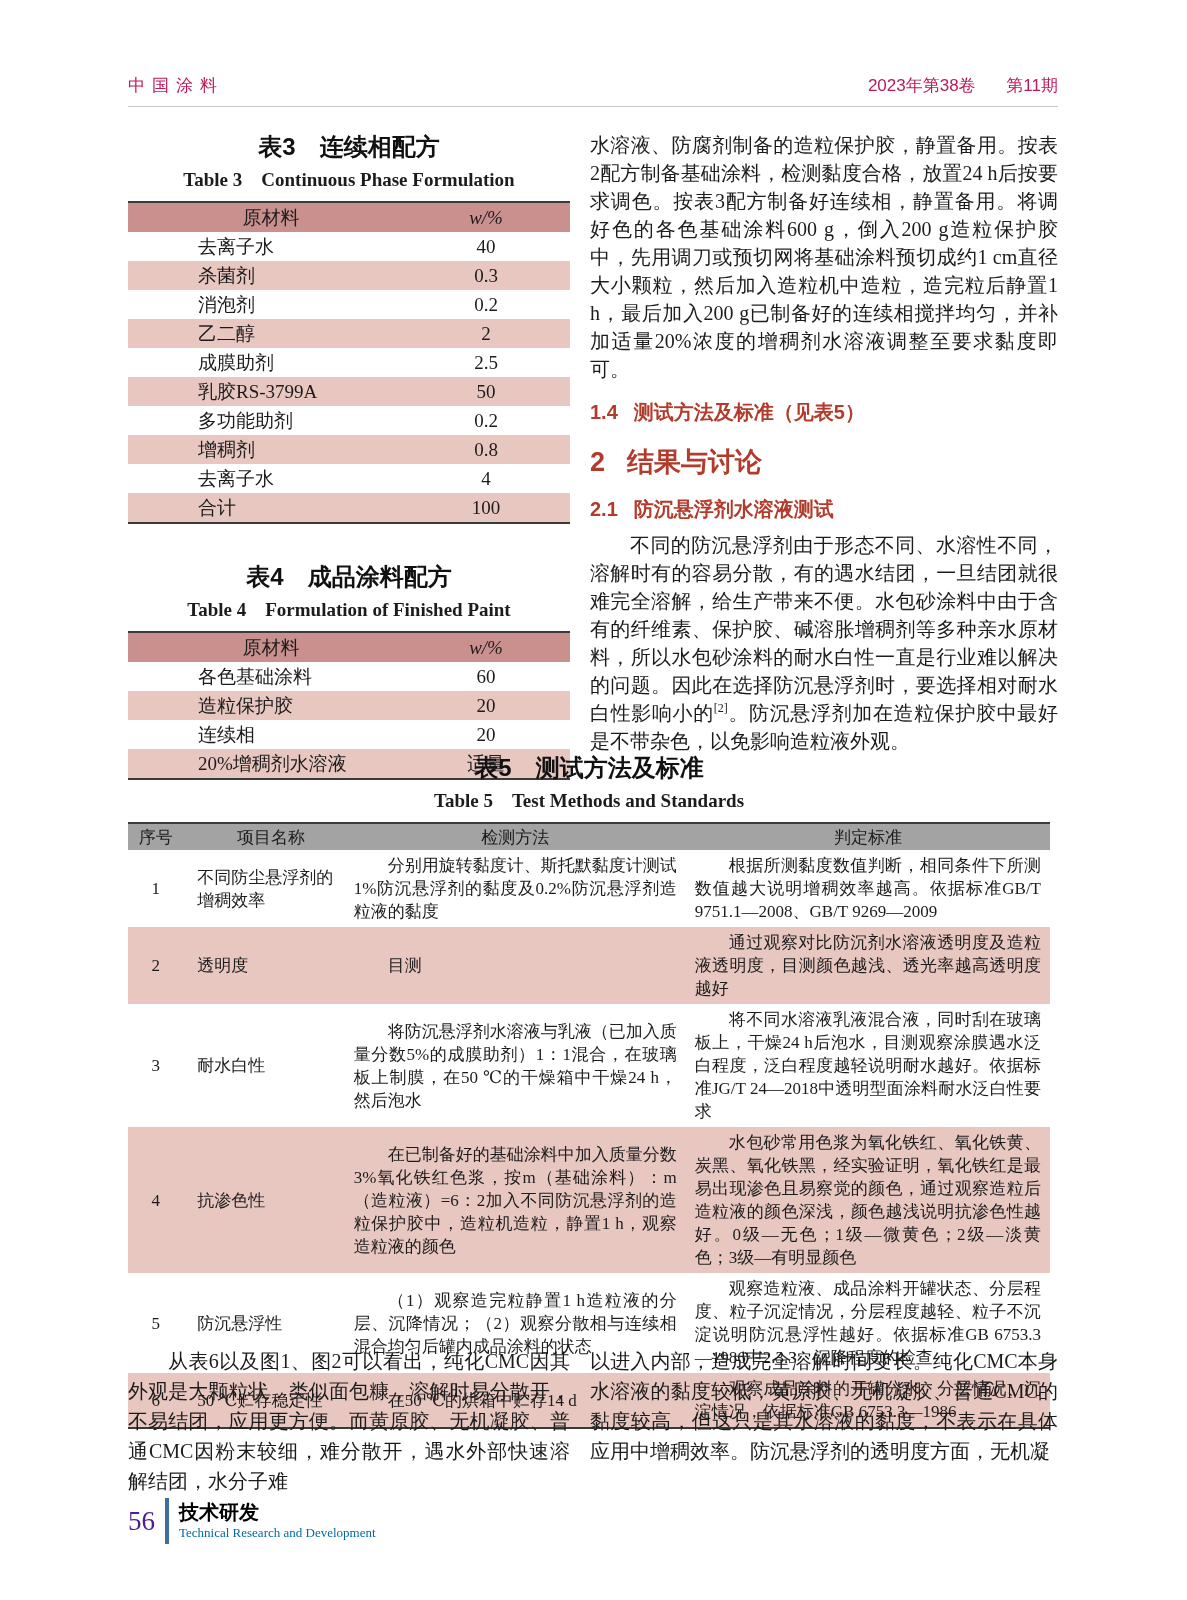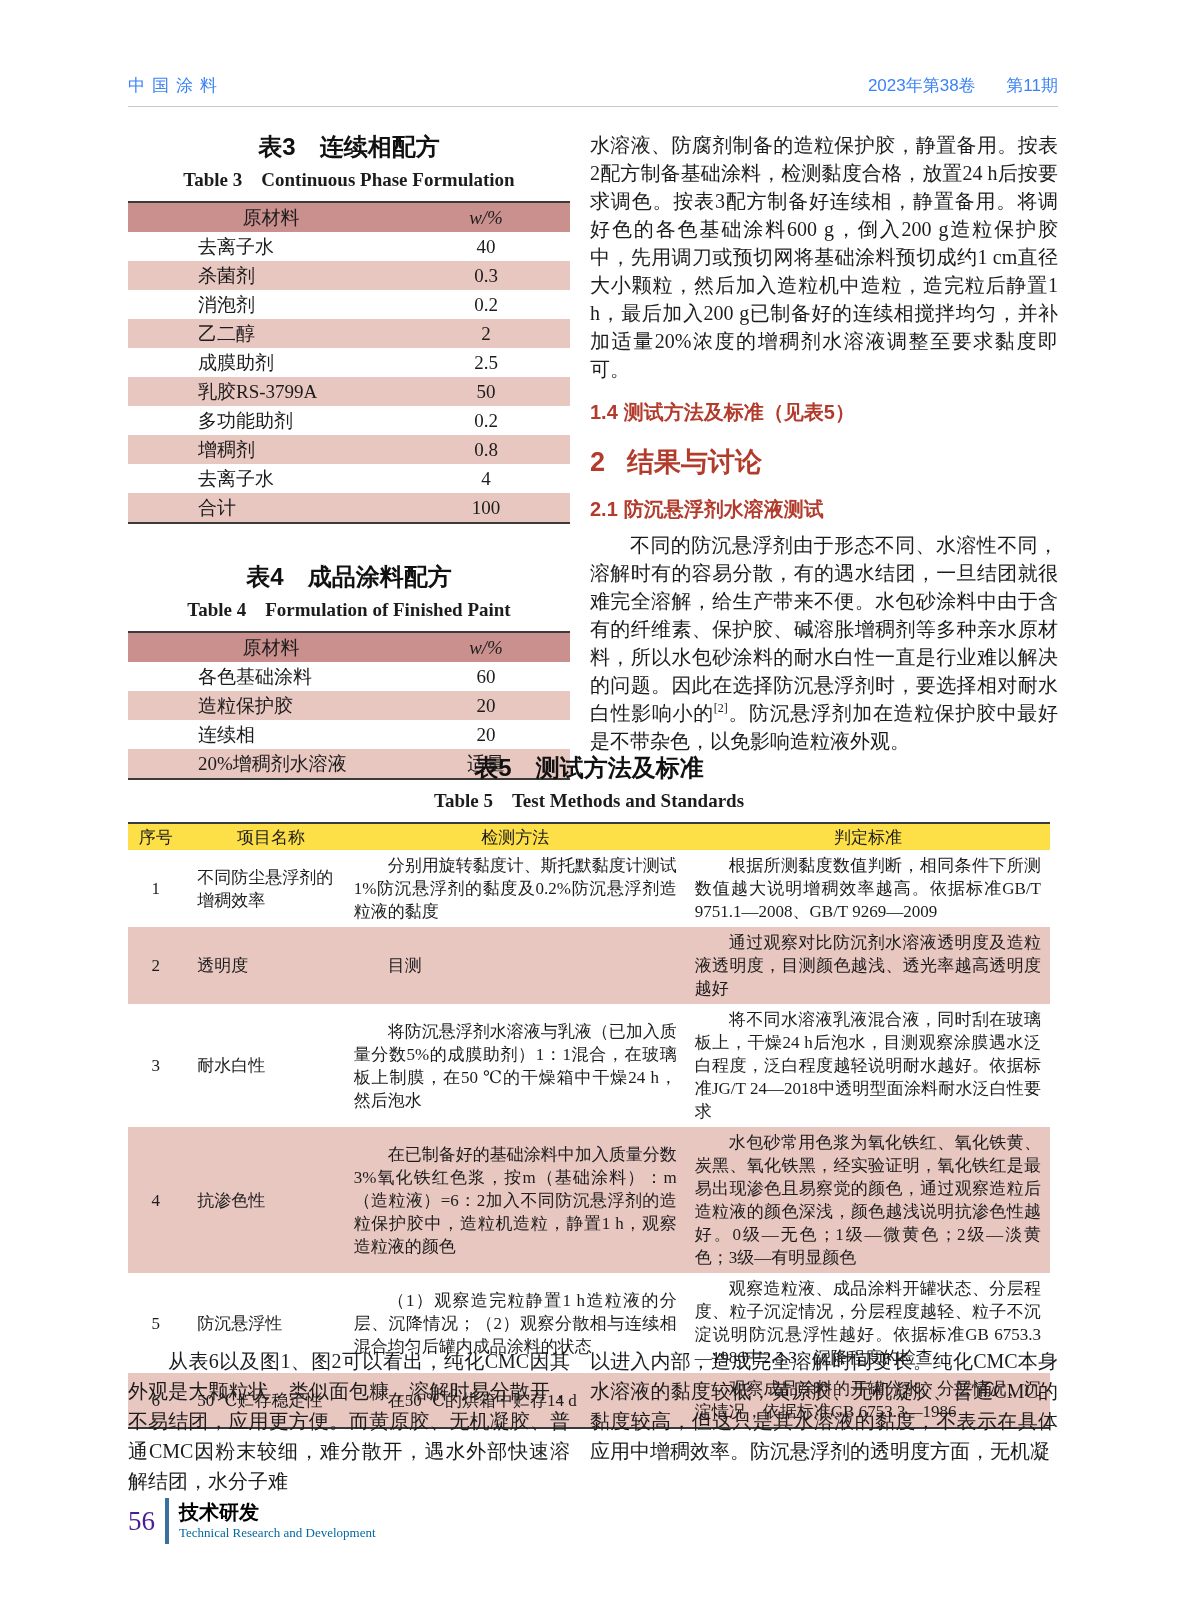--- a/index.html
+++ b/index.html
@@ -1,21 +1,21 @@
 <!DOCTYPE html>
 <html><head>
 <meta charset="utf-8">
 <style>
   html,body{margin:0;padding:0;background:#ffffff;}
   .page{position:relative;width:1187px;height:1600px;background:#fff;overflow:hidden;
         font-family:"Liberation Serif","DejaVu Serif",serif;color:#1c1c1c;}
   
   .page-header{position:absolute;top:74px;left:128px;width:930px;display:flex;
         justify-content:space-between;align-items:flex-end;border-bottom:1px solid #c7cacd;
-        padding-bottom:9px;color:#3b82f6;font-size:17px;
+        padding-bottom:9px;color:#be185d;font-size:17px;
         font-family:"Liberation Sans","DejaVu Sans",sans-serif;}
   .journal-name{letter-spacing:7px;}
   .issue-info span{margin-left:26px;}
   .issue-info span:first-child{margin-left:0;}
   
   .col-left{position:absolute;top:131px;left:128px;width:442px;}
   .col-right{position:absolute;top:131px;left:590px;width:468px;}
   
   .tbl-title-zh{text-align:center;font-family:"Liberation Sans","DejaVu Sans",sans-serif;
         font-weight:bold;font-size:24px;color:#111;}
@@ -32,31 +32,31 @@
   .gap-tables{height:37px;}
   
   .para{font-size:20px;line-height:28px;text-align:justify;}
   .indent{text-indent:2em;}
   .sup-ref{font-size:12px;vertical-align:super;line-height:0;}
   .h-red-sm{font-family:"Liberation Sans","DejaVu Sans",sans-serif;font-weight:bold;
         font-size:20px;color:#b23b2c;margin-top:16px;}
   .h-red-lg{font-family:"Liberation Sans","DejaVu Sans",sans-serif;font-weight:bold;
         font-size:27px;color:#b23b2c;margin-top:18px;}
   .h-num{margin-right:22px;}
-  .h-num-sm{margin-right:6px;text-align:right;}
+  .h-num-sm{margin-right:16px;text-align:right;}
   
   .table5-block{position:absolute;top:752px;left:128px;width:922px;}
   table.methods{width:100%;border-collapse:collapse;table-layout:fixed;
         border-top:2px solid #3a3a3a;border-bottom:2px solid #3a3a3a;
         font-size:17px;line-height:23px;margin-top:8px;}
   table.methods col.c-no{width:6%;}
   table.methods col.c-name{width:17.5%;}
   table.methods col.c-method{width:37%;}
   table.methods col.c-standard{width:39.5%;}
-  table.methods th{font-weight:normal;height:26px;background:#fde047;text-align:center;
+  table.methods th{font-weight:normal;height:26px;background:#a3a3a3;text-align:center;
         vertical-align:middle;padding:0;}
   table.methods td{vertical-align:middle;padding:4px 9px;}
   table.methods td.no{text-align:center;padding:4px 0;}
   table.methods td.name{padding-left:14px;}
   table.methods td.just{text-align:justify;text-indent:2em;}
   table.methods tr.alt{background:#e8c7c1;}
   
   .bottom-left{position:absolute;top:1346px;left:128px;width:442px;}
   .bottom-right{position:absolute;top:1346px;left:590px;width:468px;}
   .para-lg{font-size:20px;line-height:30px;text-align:justify;}

